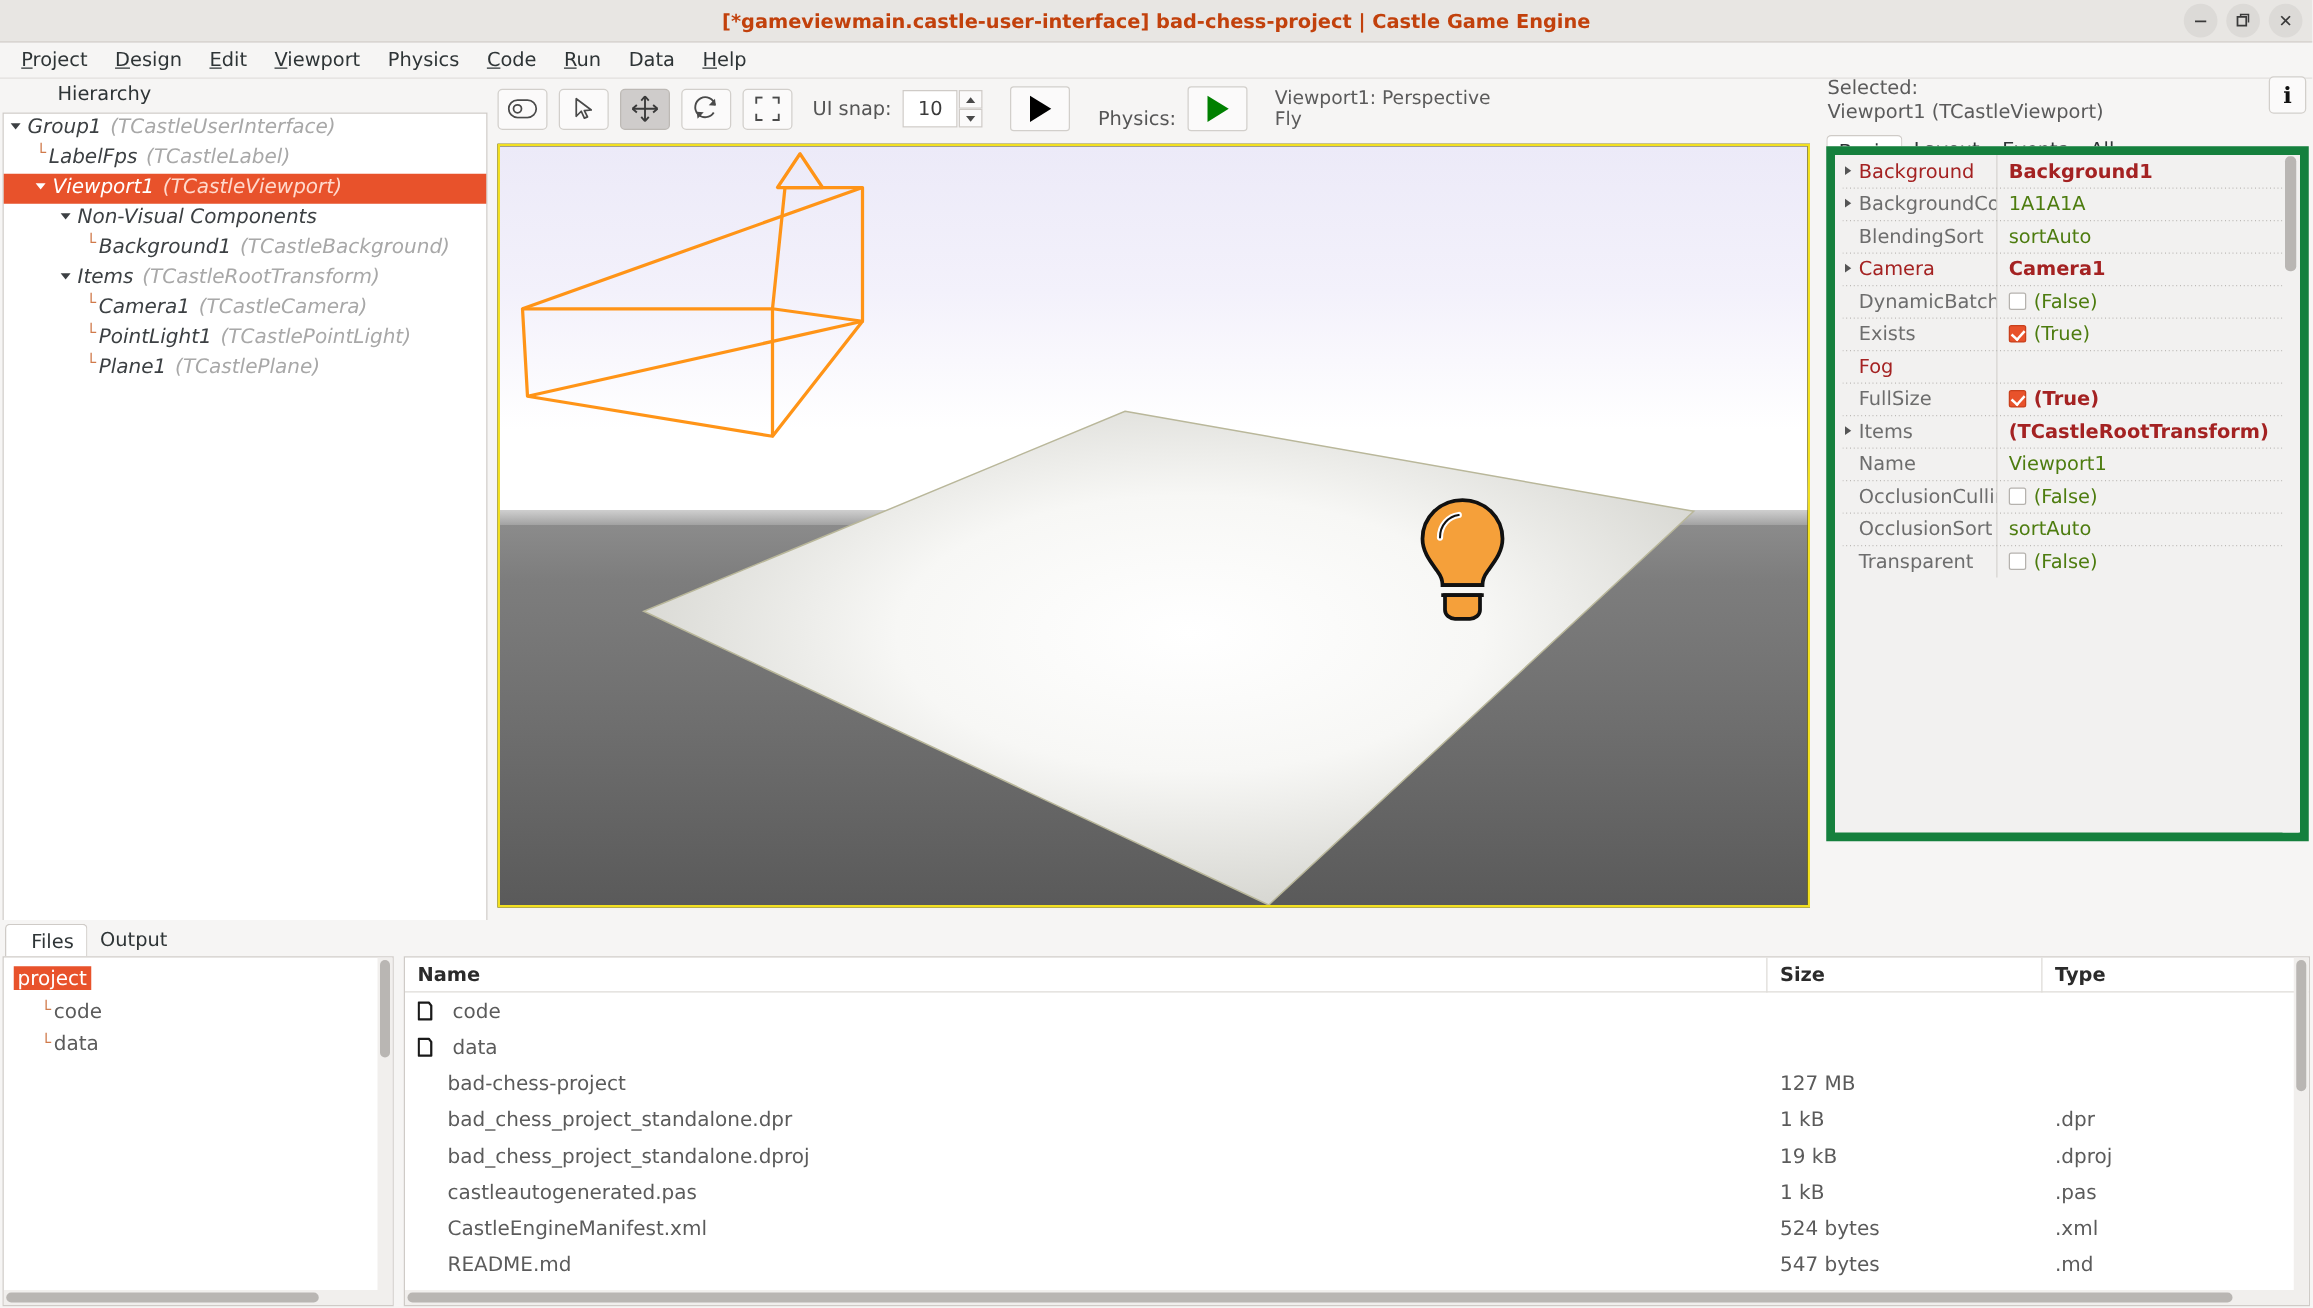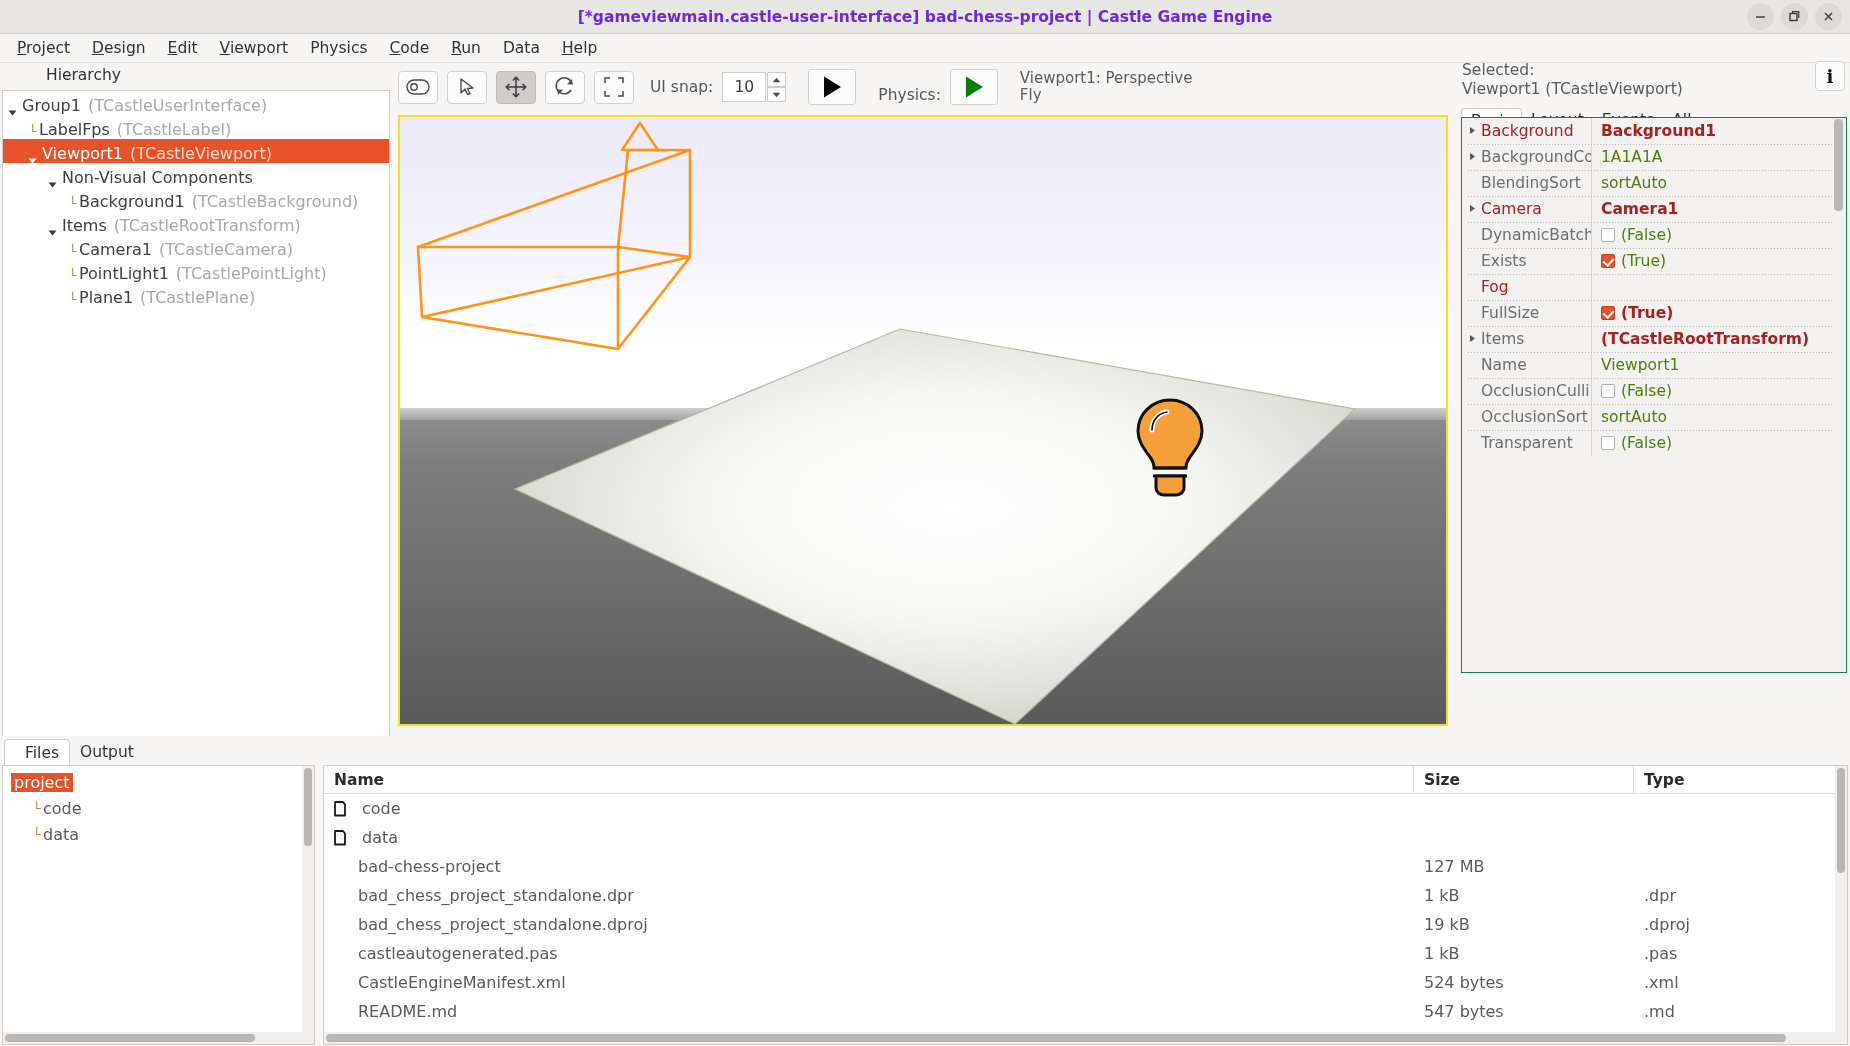--- a/index.html
+++ b/index.html
@@ -16,21 +16,21 @@
 
   
   .titlebar {
     height: 34px; width: 100%;
     background: #e8e6e3;
     border-bottom: 1px solid #d4d0cc;
     display: flex; align-items: center; justify-content: center;
     position: relative;
   }
   .titlebar .title {
-    font-size: 15.5px; font-weight: bold; color: #6d28d9;
+    font-size: 15.5px; font-weight: bold; color: #c2410c;
     white-space: nowrap;
   }
   .wincontrols { position: absolute; right: 8px; top: 3px; display: flex; gap: 7px; }
   .wbtn {
     width: 27px; height: 27px; border-radius: 50%;
     background: #dcdad7; display: flex; align-items: center; justify-content: center;
     color: #3a3a3a; font-size: 13px; line-height: 1;
   }
   .wbtn svg { display:block; }
 
@@ -51,22 +51,22 @@
   .main { position: absolute; top: 63px; left: 0; width: 1850px; height: 673px; }
 
   
   .hierarchy-pane { position: absolute; left: 0; top: 0; width: 392px; height: 673px; padding-left: 40px; }
   .pane-label { font-size: 15.5px; color: #2e3436; padding: 3px 6px 5px 6px; }
   .tree-box {
     position: absolute; top: 27px; left: 2px; width: 388px; height: 693px;
     background: #ffffff; border: 1px solid #cfcbc7;
   }
   .tree-row {
-    display: flex; align-items: flex-end; height: 24px;
-    font-size: 16px; white-space: nowrap; padding-left: 4px;
+    display: flex; align-items: flex-start; height: 24px;
+    font-size: 16px; white-space: nowrap; padding-left: 4px; font-style: italic;
   }
   .tree-row.sel { background: #e8522b; color: #ffffff; }
   .tree-row.sel .ttype { color: #ffd9cc; }
   .tname { color: #3c4043; }
   .ttype { color: #a8a8a8; margin-left: 7px; }
   .tree-row.sel .tname { color: #fff; }
   .twist { width: 12px; height: 12px; display:inline-block; margin-right: 3px; flex: 0 0 auto;}
   .tline { color: #d07a4a; font-size: 13px; width: 12px; display:inline-block; text-align:center; flex:0 0 auto;}
 
   
@@ -134,21 +134,21 @@
   .tabs { display: flex; align-items: flex-end; margin-top: 7px; padding-left: 3px; height: 28px; }
   .tab {
     font-size: 15.5px; color: #2e3436; padding: 3px 9px 4px 9px;
   }
   .tab.active {
     background: #ffffff; border: 1px solid #cfcbc7; border-bottom: none;
     border-radius: 4px 4px 0 0; position: relative; top: 1px;
   }
   .propgrid {
     position: absolute; top: 62px; left: 3px; width: 386px; height: 556px;
-    background: #f2f1f0; border: 1px solid #15803d; overflow: hidden;
+    background: #f2f1f0; border: 7px solid #15803d; overflow: hidden;
   }
   .prow { display: flex; height: 26px; align-items: center; position: relative; }
   .prow + .prow::before {
     content:""; position:absolute; top:0; left: 6px; right: 6px; height:1px;
     background-image: linear-gradient(to right, #b9b6b3 1px, transparent 1px);
     background-size: 3px 1px;
   }
   .pname {
     width: 130px; flex: 0 0 130px; font-size: 15.5px; color: #6d6d6d;
     padding-left: 6px; display: flex; align-items: center; overflow: hidden; white-space: nowrap;

